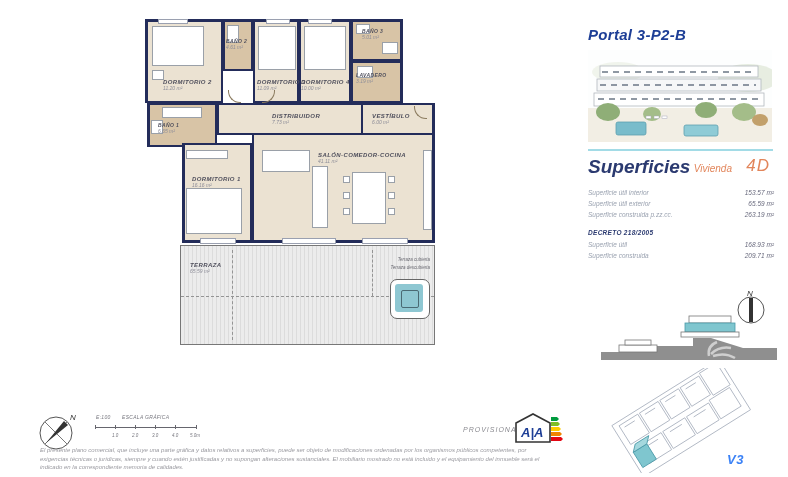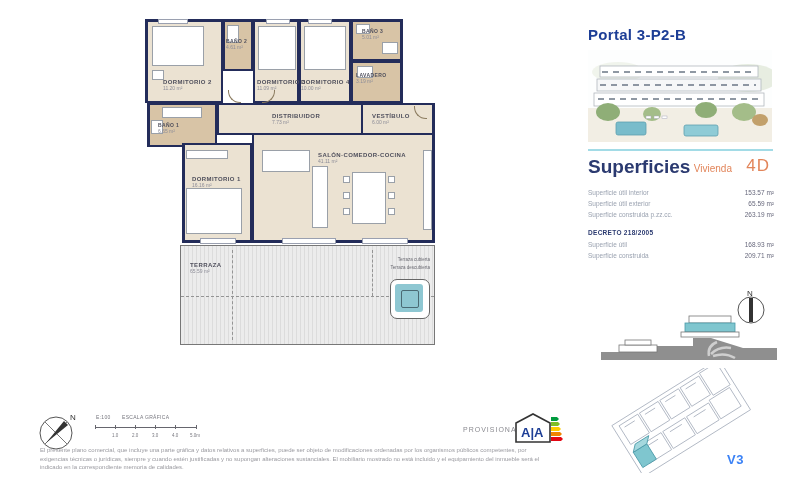--- a/index.html
+++ b/index.html
@@ -1,17 +1,17 @@
 <!DOCTYPE html>
 <html><head>
 <meta charset="utf-8">
 <style>
   html,body{margin:0;padding:0;background:#fff;}
   .canvas{position:relative;width:788px;height:477px;background:#fff;overflow:hidden;
-          font-family:"Liberation Sans","DejaVu Sans",sans-serif;}
+          font-family:"Liberation Sans","DejaVu Sans",sans-serif;font-style:italic;}
   
   .room{position:absolute;background:#ebe2d2;border:2px solid #232c5a;box-sizing:border-box;}
   .room.bath{background:#d8c4a6;}
   .furn{position:absolute;background:#fff;border:1px solid #9aa0a8;box-sizing:border-box;}
   .rname{position:absolute;font-size:6px;font-weight:bold;color:#4f4f5c;letter-spacing:.4px;white-space:nowrap;z-index:6;}
   .rarea{display:block;font-size:5px;font-weight:normal;color:#8d8d98;letter-spacing:0;}
   .window{position:absolute;height:6px;background:#fff;border:1px solid #9aa0b0;box-sizing:border-box;z-index:5;}
   .windowT{position:absolute;height:5px;background:#fff;border:1px solid #9aa0b0;box-sizing:border-box;z-index:5;}
   .arc{position:absolute;width:12px;height:12px;border-left:1px solid #8a7a5e;border-bottom:1px solid #8a7a5e;border-bottom-left-radius:12px;z-index:4;}
   .terraza{position:absolute;left:180px;top:245px;width:255px;height:100px;

